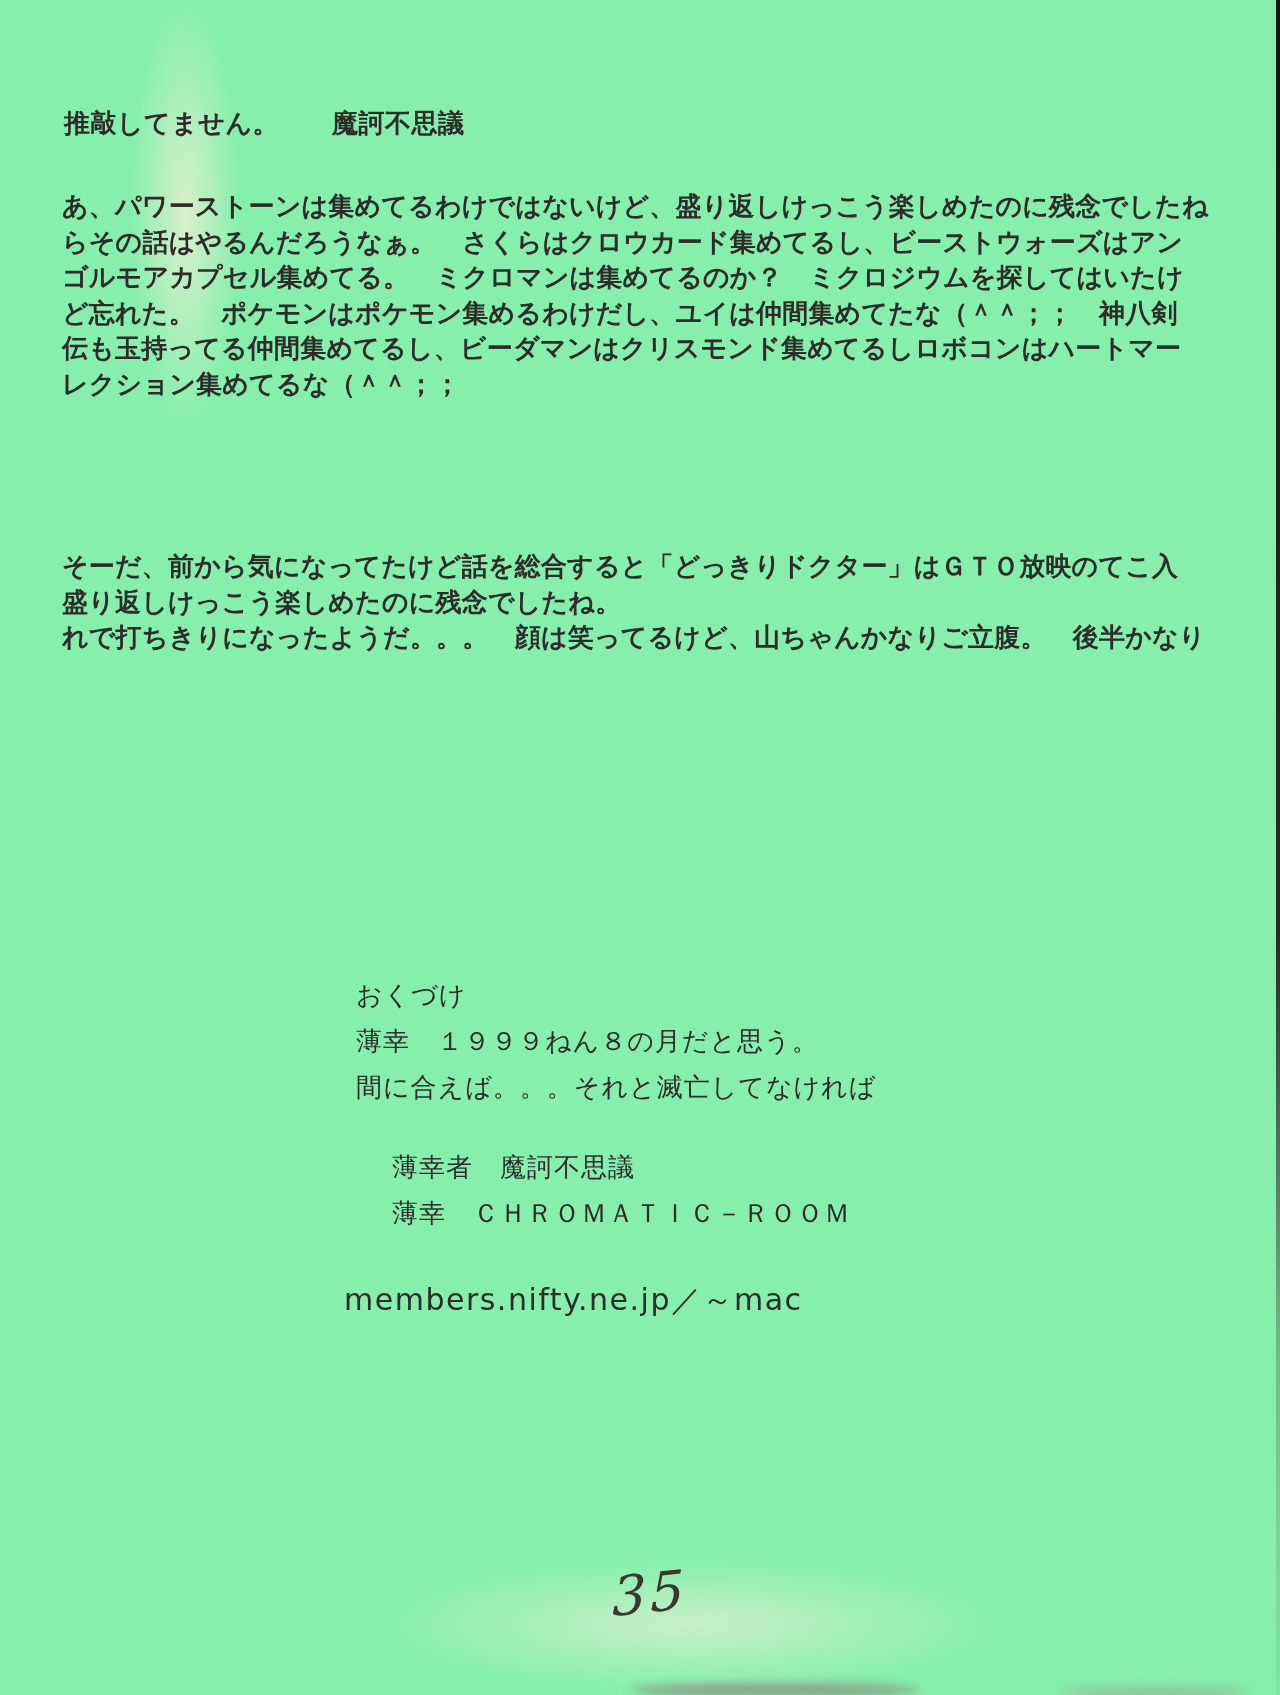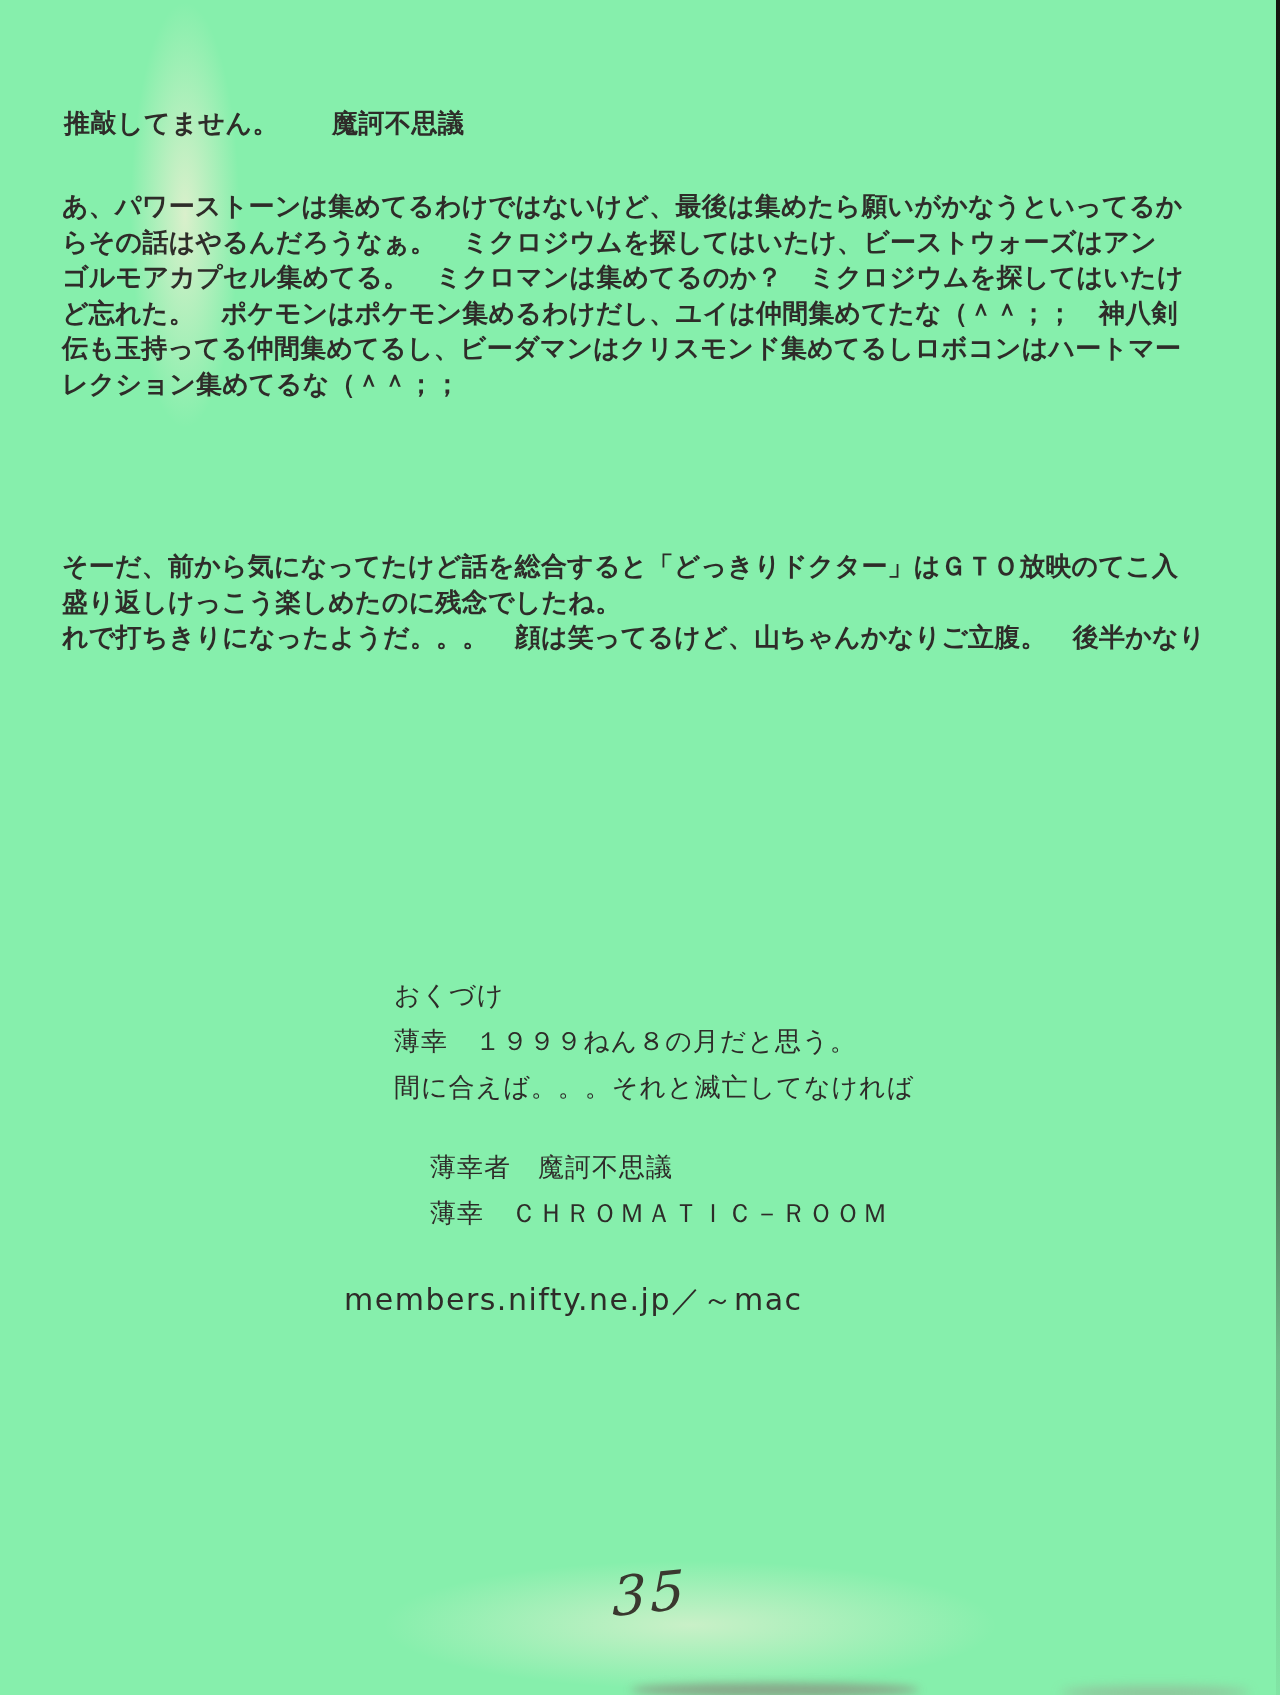--- a/index.html
+++ b/index.html
@@ -77,21 +77,21 @@
     font-weight: 600;
     line-height: 35.5px;
     letter-spacing: 0.2px;
     white-space: nowrap;
   }
   .para1 { top: 189px; }
   .para2 { top: 549px; }
 
   .colophon-block {
     position: absolute;
-    left: 394px;
+    left: 356px;
   }
   .colophon-block .cline {
     font-size: 26px;
     font-weight: 500;
     line-height: 46px;
     letter-spacing: 1px;
     white-space: nowrap;
   }
   .colo-a { top: 972px; }
   .colo-b { top: 1144px; margin-left: 36px; }
@@ -121,22 +121,22 @@
 <body>
 
 <div class="page">
 
   <div class="tint-band"></div>
   <div class="tint-bottom"></div>
 
   <div class="header-note">推敲してません。　　魔訶不思議</div>
 
   <div class="para para1">
-    <div class="tline">あ、パワーストーンは集めてるわけではないけど、最後は集めたら願いがかなうといってるか</div>
-    <div class="tline">らその話はやるんだろうなぁ。　ミクロジウムを探してはいたけ、ビーストウォーズはアン</div>
+    <div class="tline">あ、パワーストーンは集めてるわけではないけど、盛り返しけっこう楽しめたのに残念でしたね</div>
+    <div class="tline">らその話はやるんだろうなぁ。　さくらはクロウカード集めてるし、ビーストウォーズはアン</div>
     <div class="tline">ゴルモアカプセル集めてる。　ミクロマンは集めてるのか？　ミクロジウムを探してはいたけ</div>
     <div class="tline">ど忘れた。　ポケモンはポケモン集めるわけだし、ユイは仲間集めてたな（＾＾；；　神八剣</div>
     <div class="tline">伝も玉持ってる仲間集めてるし、ビーダマンはクリスモンド集めてるしロボコンはハートマー</div>
     <div class="tline">レクション集めてるな（＾＾；；</div>
   </div>
 
   <div class="para para2">
     <div class="tline">そーだ、前から気になってたけど話を総合すると「どっきりドクター」はＧＴＯ放映のてこ入</div>
     <div class="tline">盛り返しけっこう楽しめたのに残念でしたね。</div>
     <div class="tline">れで打ちきりになったようだ。。。　顔は笑ってるけど、山ちゃんかなりご立腹。　後半かなり</div>

